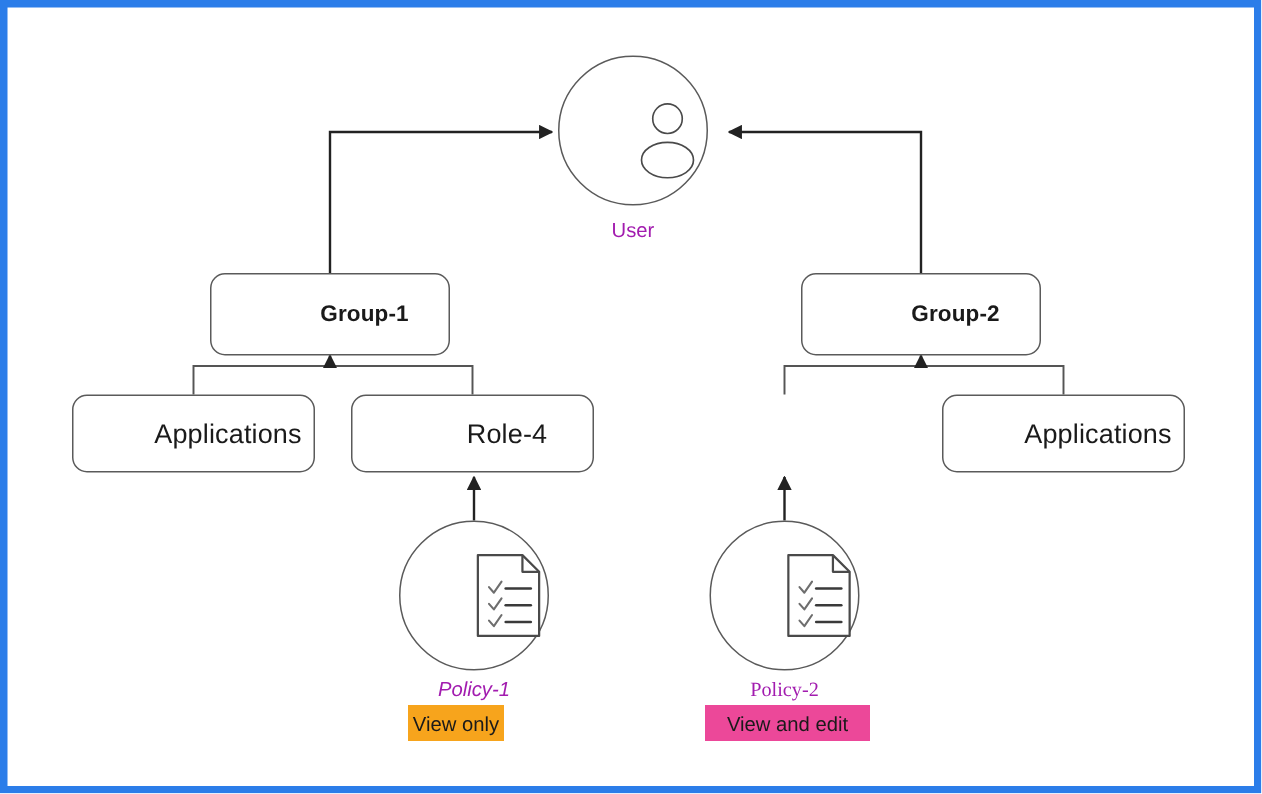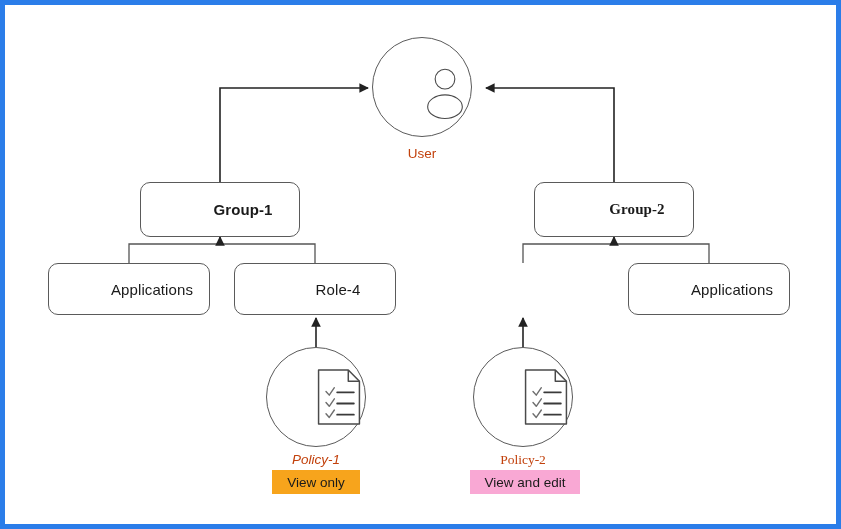--- a/index.html
+++ b/index.html
@@ -43,42 +43,42 @@
     padding-left: 46px;
   }
   .rbox {
     box-sizing: border-box;
     border: 1.3px solid #5a5a5a;
     border-radius: 10px;
     background: #ffffff;
     display: flex;
     align-items: center;
     justify-content: center;
-    font-size: 15px;
+    font-size: 18px;
     color: #1a1a1a;
     letter-spacing: 0.1px;
   }
   .rbox.bold {
     font-weight: bold;
     font-size: 15px;
   }
   .circle-node {
     box-sizing: border-box;
     border: 1.3px solid #5a5a5a;
     border-radius: 50%;
     background: #ffffff;
     display: flex;
     align-items: center;
     justify-content: center;
   }
   .node-caption {
     position: absolute;
     text-align: center;
     font-size: 13.5px;
-    color: #c2410c;
+    color: #a21caf;
     z-index: 12;
     white-space: nowrap;
   }
   .badge {
     position: absolute;
     display: flex;
     align-items: center;
     justify-content: center;
     font-size: 13.5px;
     color: #1a1a1a;
@@ -120,21 +120,21 @@
       <circle cx="33" cy="23" r="12.5" fill="none" stroke="#4a4a4a" stroke-width="1.4"></circle>
       <ellipse cx="33" cy="58" rx="22" ry="15" fill="none" stroke="#4a4a4a" stroke-width="1.4"></ellipse>
     </svg>
   </div>
   <div class="node-caption" style="left:372px; top:146px; width:100px;">User</div>
 
   <div class="node rbox bold" style="left:140px; top:182px; width:160px; height:55px;">
     <span>Group-1</span>
   </div>
 
-  <div class="node rbox bold" style="left:534px; top:182px; width:160px; height:55px;font-family:Liberation Serif, serif;">
+  <div class="node rbox bold" style="left:534px; top:182px; width:160px; height:55px;">
     <span>Group-2</span>
   </div>
 
   <div class="node rbox" style="left:48px; top:263px; width:162px; height:52px;">
     <span>Applications</span>
   </div>
 
   <div class="node rbox" style="left:234px; top:263px; width:162px; height:52px;">
     <span>Role-4</span>
   </div>
@@ -150,31 +150,31 @@
       <path d="M 38 3 L 38 15 L 50 15" fill="none" stroke="#4a4a4a" stroke-width="1.6" stroke-linejoin="round"></path>
       <path d="M 14 26 L 17.5 30 L 23 22" fill="none" stroke="#6e6e6e" stroke-width="1.5" stroke-linecap="round" stroke-linejoin="round"></path>
       <line x1="26" y1="27" x2="44" y2="27" stroke="#3a3a3a" stroke-width="1.9" stroke-linecap="round"></line>
       <path d="M 14 38 L 17.5 42 L 23 34" fill="none" stroke="#6e6e6e" stroke-width="1.5" stroke-linecap="round" stroke-linejoin="round"></path>
       <line x1="26" y1="39" x2="44" y2="39" stroke="#3a3a3a" stroke-width="1.9" stroke-linecap="round"></line>
       <path d="M 14 50 L 17.5 54 L 23 46" fill="none" stroke="#6e6e6e" stroke-width="1.5" stroke-linecap="round" stroke-linejoin="round"></path>
       <line x1="26" y1="51" x2="44" y2="51" stroke="#3a3a3a" stroke-width="1.9" stroke-linecap="round"></line>
     </svg>
   </div>
   <div class="node-caption" style="left:266px; top:452px; width:100px;font-style:italic;">Policy-1</div>
-  <div class="badge" style="left:272px; top:470px; width:88px; height:24px; background:#f7a41c;">View only</div>
+  <div class="badge" style="left:272px; top:470px; width:64px; height:24px; background:#f7a41c;">View only</div>
 
   <div class="node circle-node" style="left:473px; top:347px; width:100px; height:100px;">
     <svg width="56" height="64" viewBox="0 0 56 64" xmlns="http://www.w3.org/2000/svg">
       <path d="M 6 3 L 38 3 L 50 15 L 50 61 L 6 61 Z" fill="#ffffff" stroke="#4a4a4a" stroke-width="1.6" stroke-linejoin="round"></path>
       <path d="M 38 3 L 38 15 L 50 15" fill="none" stroke="#4a4a4a" stroke-width="1.6" stroke-linejoin="round"></path>
       <path d="M 14 26 L 17.5 30 L 23 22" fill="none" stroke="#6e6e6e" stroke-width="1.5" stroke-linecap="round" stroke-linejoin="round"></path>
       <line x1="26" y1="27" x2="44" y2="27" stroke="#3a3a3a" stroke-width="1.9" stroke-linecap="round"></line>
       <path d="M 14 38 L 17.5 42 L 23 34" fill="none" stroke="#6e6e6e" stroke-width="1.5" stroke-linecap="round" stroke-linejoin="round"></path>
       <line x1="26" y1="39" x2="44" y2="39" stroke="#3a3a3a" stroke-width="1.9" stroke-linecap="round"></line>
       <path d="M 14 50 L 17.5 54 L 23 46" fill="none" stroke="#6e6e6e" stroke-width="1.5" stroke-linecap="round" stroke-linejoin="round"></path>
       <line x1="26" y1="51" x2="44" y2="51" stroke="#3a3a3a" stroke-width="1.9" stroke-linecap="round"></line>
     </svg>
   </div>
   <div class="node-caption" style="left:473px; top:452px; width:100px;font-family:Liberation Serif, serif;">Policy-2</div>
-  <div class="badge" style="left:470px; top:470px; width:110px; height:24px; background:#f9a8d4;">View and edit</div>
+  <div class="badge" style="left:470px; top:470px; width:110px; height:24px; background:#ec4899;">View and edit</div>
 
   <div id="frame-border"></div>
 </div>
 
 </body></html>

